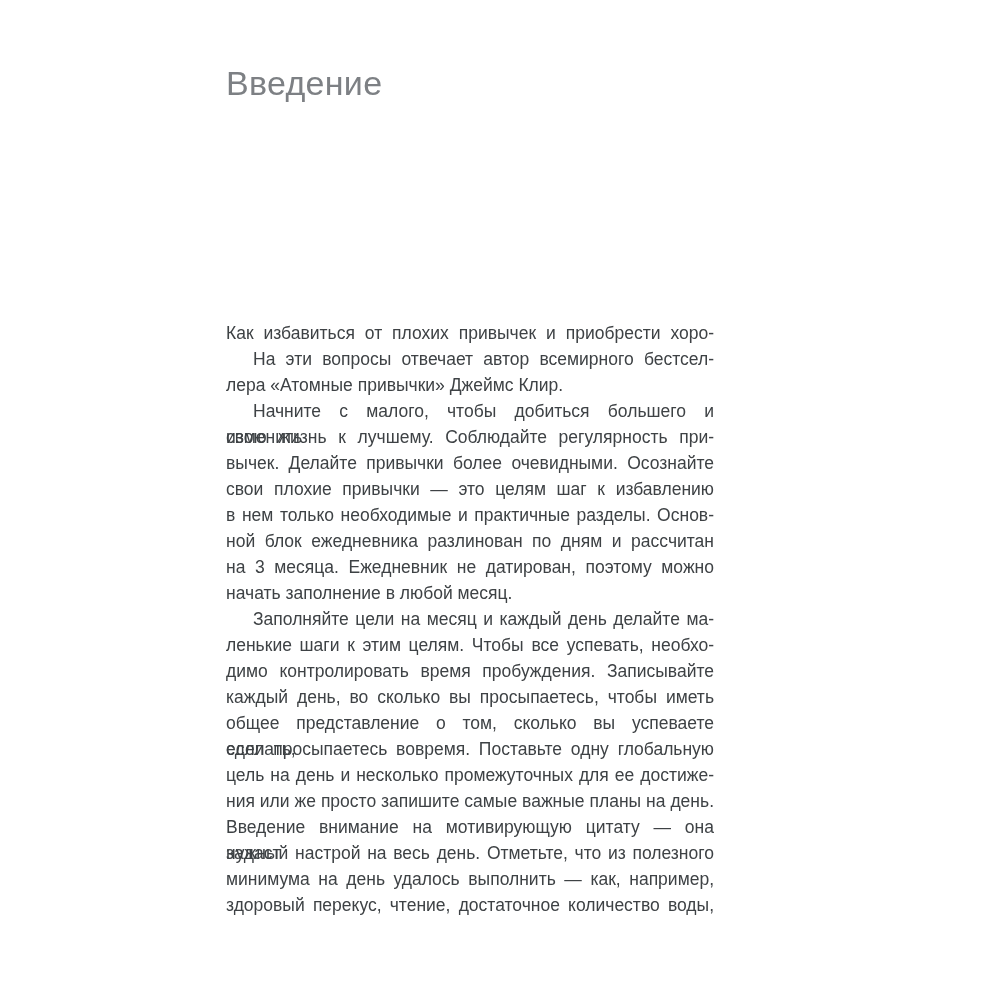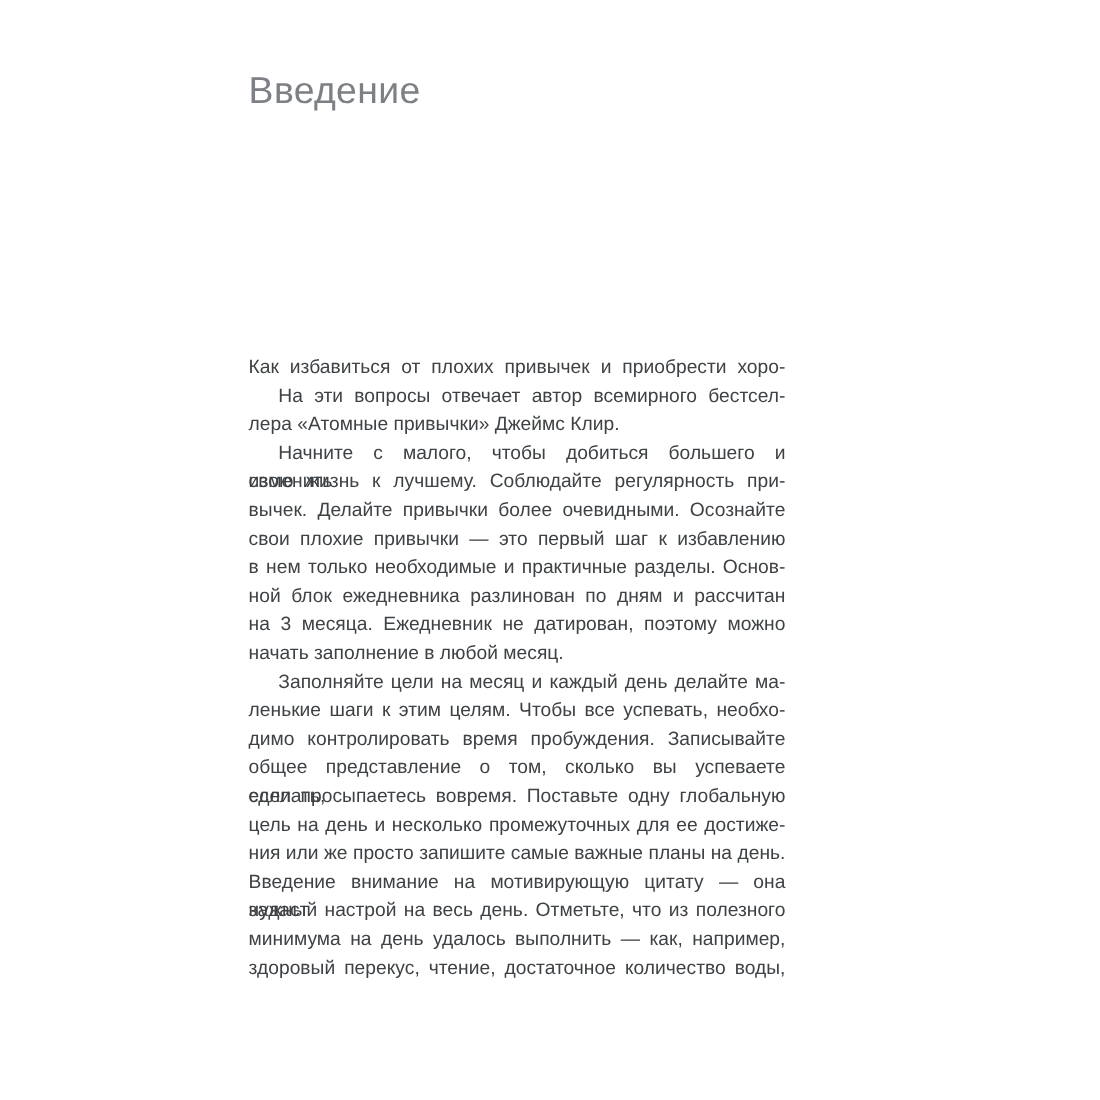--- a/index.html
+++ b/index.html
@@ -55,28 +55,29 @@
 
 <div class="page">
   <div class="chapter-title">Введение</div>
   <div class="text-block">
       <div class="line">Как избавиться от плохих привычек и приобрести хоро-</div>
       <div class="line indent">На эти вопросы отвечает автор всемирного бестсел-</div>
       <div class="line no-justify">лера «Атомные привычки» Джеймс Клир.</div>
       <div class="line indent">Начните с малого, чтобы добиться большего и изменить</div>
       <div class="line">свою жизнь к лучшему. Соблюдайте регулярность при-</div>
       <div class="line">вычек. Делайте привычки более очевидными. Осознайте</div>
-      <div class="line">свои плохие привычки — это первый шаг к избавлению</div>
+      <div class="line">свои плохие привычки — это целям шаг к избавлению</div>
       <div class="line">в нем только необходимые и практичные разделы. Основ-</div>
       <div class="line">ной блок ежедневника разлинован по дням и рассчитан</div>
       <div class="line">на 3 месяца. Ежедневник не датирован, поэтому можно</div>
       <div class="line no-justify">начать заполнение в любой месяц.</div>
       <div class="line indent">Заполняйте цели на месяц и каждый день делайте ма-</div>
       <div class="line">ленькие шаги к этим целям. Чтобы все успевать, необхо-</div>
       <div class="line">димо контролировать время пробуждения. Записывайте</div>
+      <div class="line">каждый день, во сколько вы просыпаетесь, чтобы иметь</div>
       <div class="line">общее представление о том, сколько вы успеваете сделать,</div>
       <div class="line">если просыпаетесь вовремя. Поставьте одну глобальную</div>
       <div class="line">цель на день и несколько промежуточных для ее достиже-</div>
       <div class="line">ния или же просто запишите самые важные планы на день.</div>
       <div class="line">Введение внимание на мотивирующую цитату — она задаст</div>
       <div class="line">нужный настрой на весь день. Отметьте, что из полезного</div>
       <div class="line">минимума на день удалось выполнить — как, например,</div>
       <div class="line">здоровый перекус, чтение, достаточное количество воды,</div>
     </div>
 </div>

